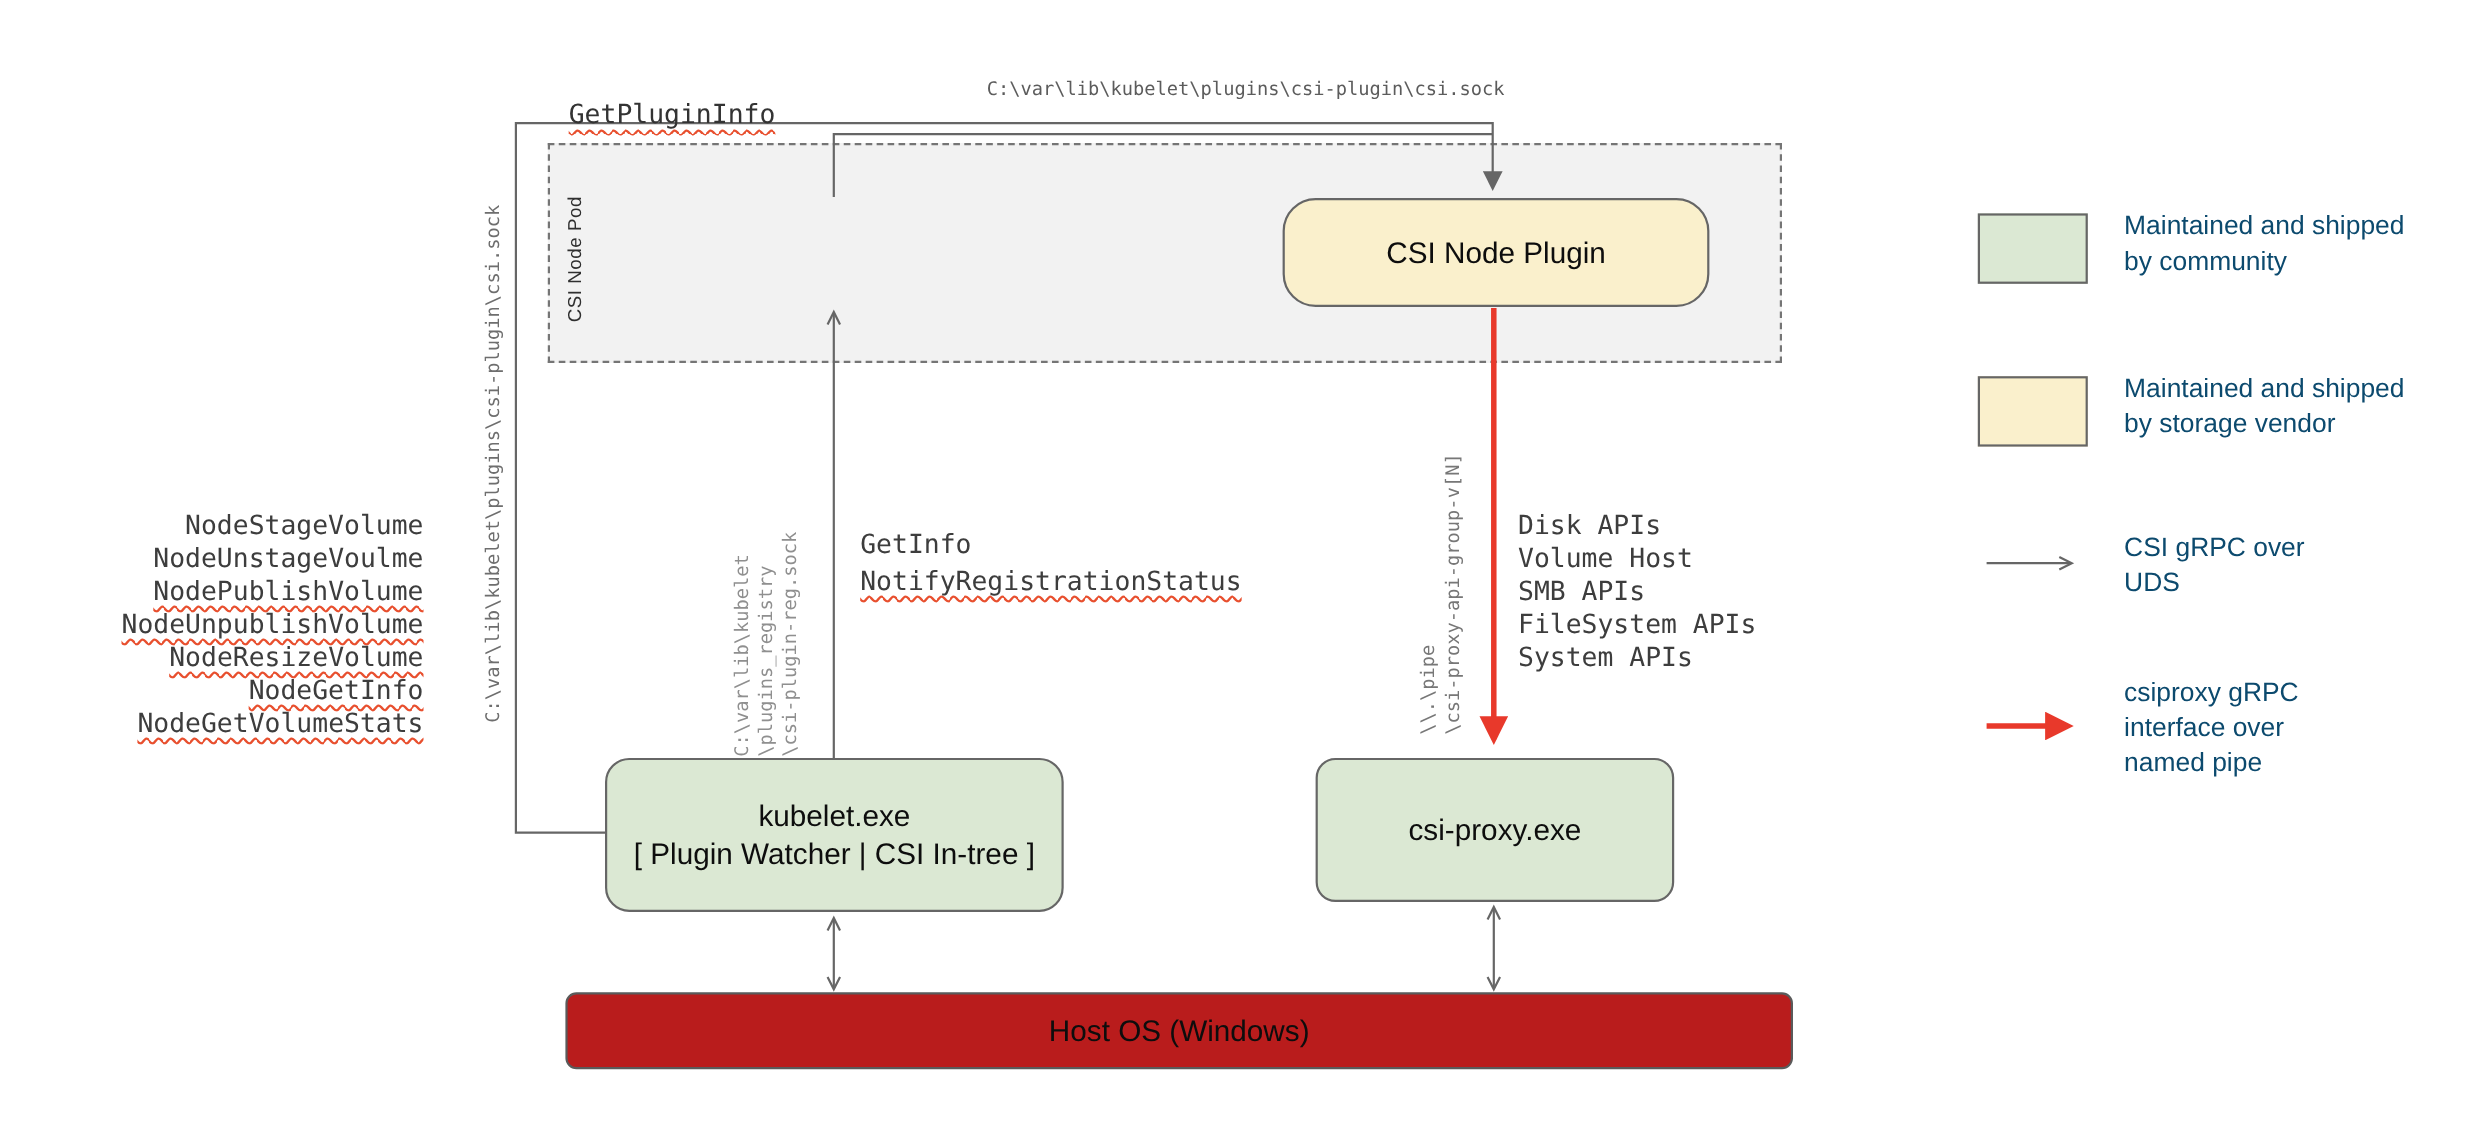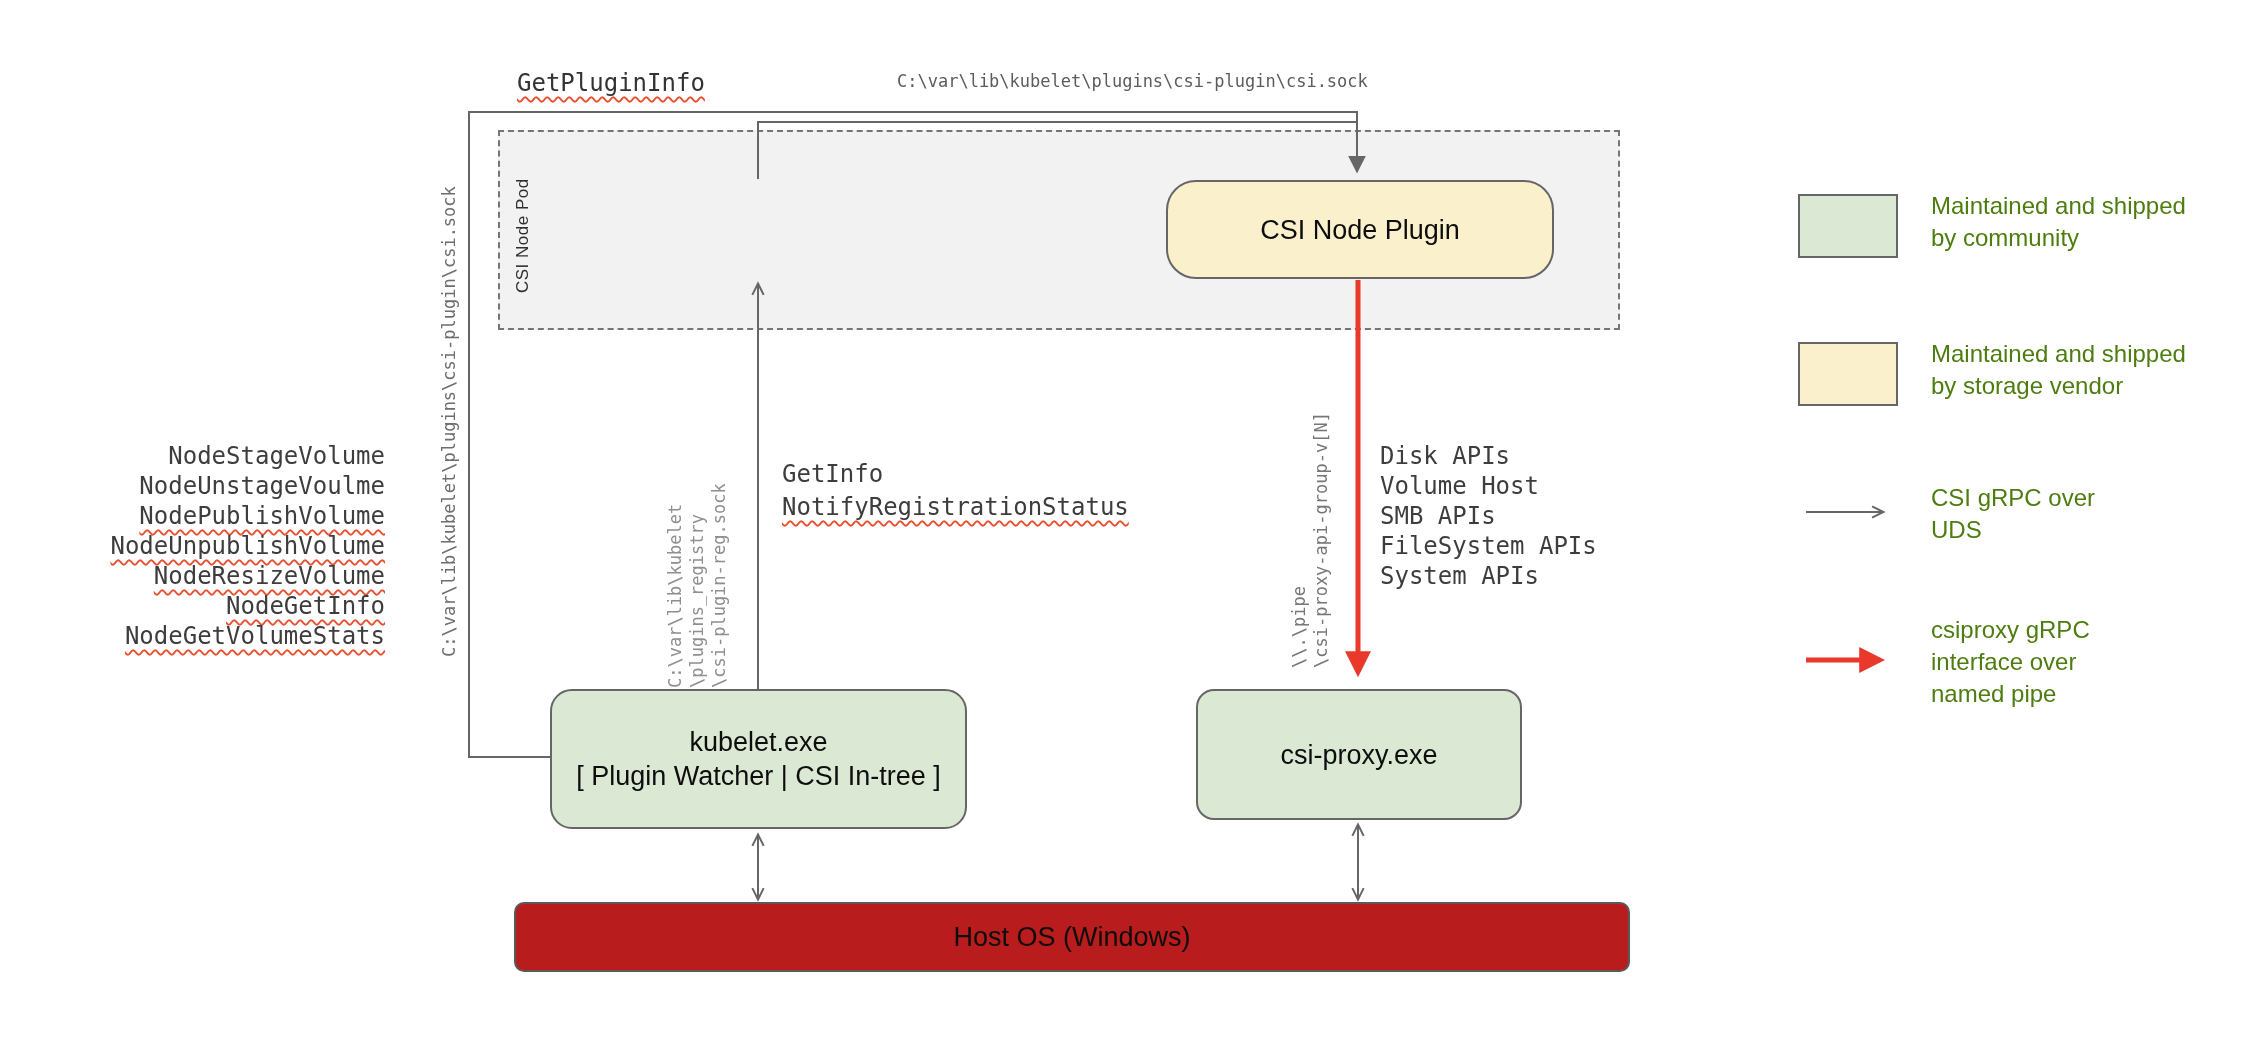--- a/index.html
+++ b/index.html
@@ -18,31 +18,31 @@
     border:2px solid #666;border-radius:14px;
     display:flex;flex-direction:column;align-items:center;justify-content:center;
     text-align:center;font-size:27px;color:#0d0d0d;line-height:34px;
   }
   .green{background:#dbe8d3;}
   .yellow{background:#faf0cc;}
   .blue{background:#b91c1c;border-color:#5a5a5a;border-radius:10px;}
   .lbl{position:absolute;z-index:3;}
   
   .mono{font-family:"DejaVu Sans Mono",monospace;}
-  .call{font-size:24px;line-height:30px;color:#3d3d3d;}
+  .call{font-size:24px;line-height:30px;color:#3d3d3d;margin-top:21px;}
   .path{font-size:17px;line-height:22px;color:#6e6e6e;}
   .path-light{color:#8f8f8f;}
   .pre{white-space:pre-line;}
   .rot{transform:rotate(-90deg);transform-origin:0 0;}
   .sq{
     text-decoration-line:underline;text-decoration-style:wavy;
     text-decoration-color:#e8502f;text-decoration-thickness:2px;
     text-underline-offset:5px;
   }
-  .legend-text{font-size:24px;line-height:32px;color:#4d7c0f;white-space:pre-line;}
+  .legend-text{font-size:24px;line-height:32px;color:#0c4a6e;white-space:pre-line;}
   .swatch{
     position:absolute;z-index:2;width:100px;height:64px;
     border:2px solid #666;box-sizing:border-box;
   }
   .podlabel{font-size:17px;color:#2f2f2f;letter-spacing:.5px;}
 </style>
 </head>
 <body>
 
 <div class="canvas">

